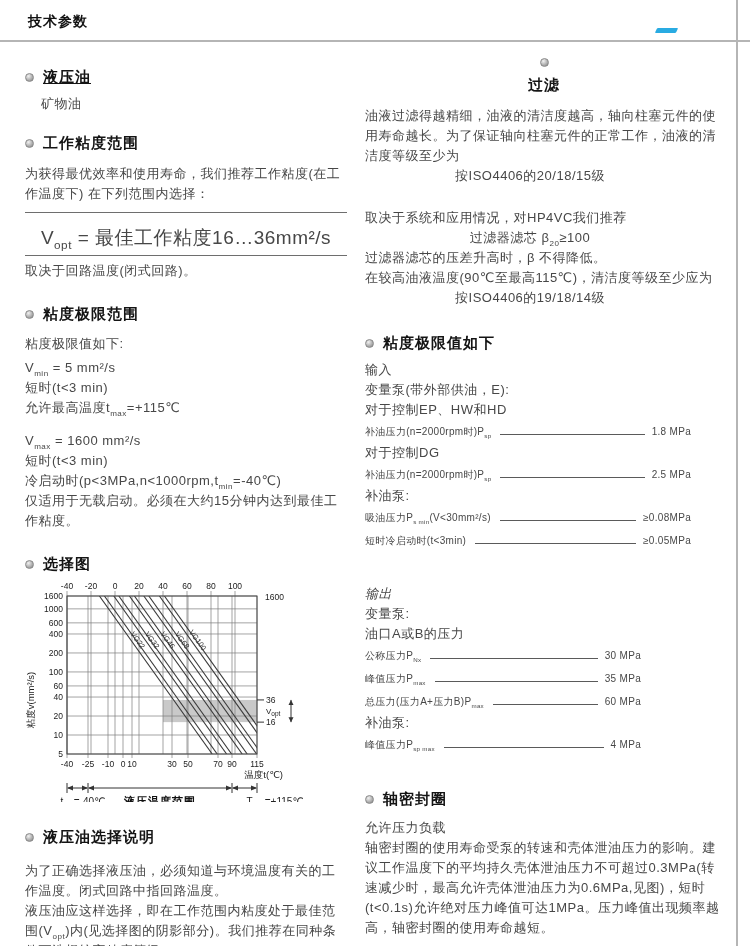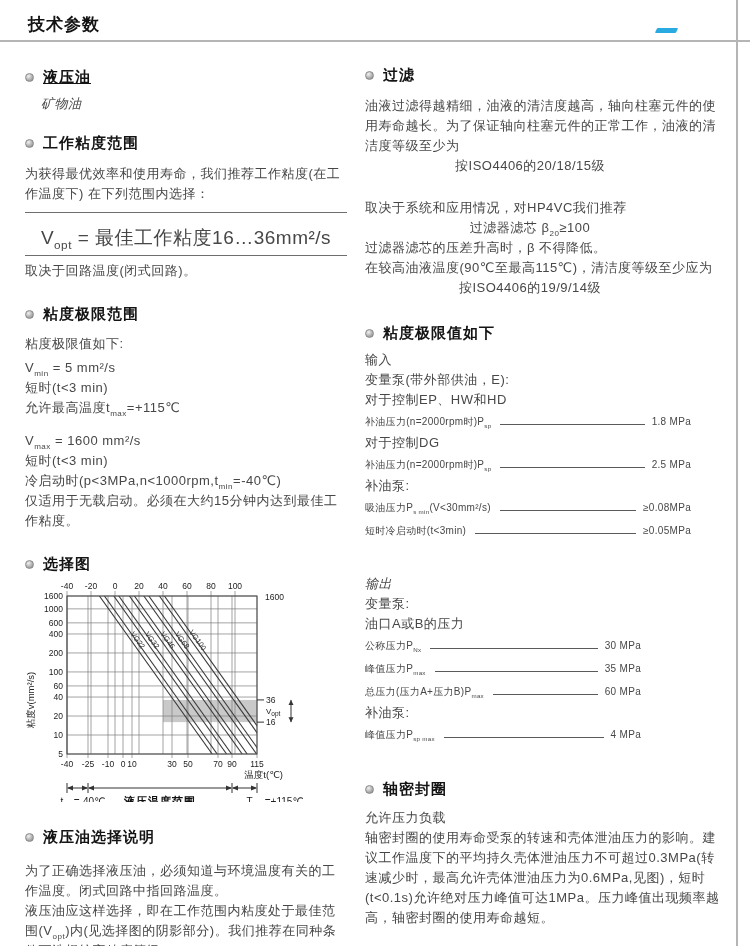--- a/index.html
+++ b/index.html
@@ -2,21 +2,21 @@
 <html><head>
 <meta charset="utf-8">
 <style>
   html,body{margin:0;padding:0;}
   body{
     width:750px;height:946px;background:#ffffff;position:relative;overflow:hidden;
     font-family:"Liberation Sans","DejaVu Sans",sans-serif;color:#474747;
   }
   .rule-h{position:absolute;top:40px;left:0;width:750px;height:2px;background:#b5b5b5;}
   .rule-v{position:absolute;top:0;left:736px;width:2px;height:946px;background:#b5b5b5;}
-  .header-title{position:absolute;top:13px;left:28px;font-size:17px;font-weight:bold;color:#121212;letter-spacing:1px;}
+  .header-title{position:absolute;top:13px;left:28px;font-size:14px;font-weight:bold;color:#121212;letter-spacing:1px;}
   .blue-dash{position:absolute;top:28px;left:656px;width:21px;height:5px;background:#29abe2;transform:skewX(-25deg);border-radius:1px;}
 
   .col-left{position:absolute;left:25px;top:58px;width:322px;}
   .col-right{position:absolute;left:365px;top:58px;width:358px;}
 
   .sec-head{display:flex;align-items:center;gap:9px;font-size:15px;font-weight:bold;color:#141414;letter-spacing:1px;}
   .bullet{width:9px;height:9px;border-radius:50%;flex:0 0 auto;
     background:radial-gradient(circle at 35% 30%, #f2f2f2 0%, #bdbdbd 45%, #7d7d7d 100%);
     border:1px solid #8a8a8a;box-sizing:border-box;}
   p,.line{font-size:13px;line-height:20px;letter-spacing:0.5px;margin:0;}
@@ -40,21 +40,21 @@
 <div class="blue-dash"></div>
 <div class="rule-h"></div>
 <div class="rule-v"></div>
 
 <div class="col-left">
 
   <div class="sec-head" style="margin-top:10px;text-decoration:underline;">
     <span class="bullet"></span>
     <span>液压油</span>
   </div>
-  <p style="margin:7px 0 0 16px;font-style:italic;">矿物油</p>
+  <p style="margin:7px 0 0 16px;">矿物油</p>
 
   <div class="sec-head" style="margin-top:20px;">
     <span class="bullet"></span>
     <span>工作粘度范围</span>
   </div>
   <p style="margin-top:11px;">为获得最优效率和使用寿命，我们推荐工作粘度(在工作温度下) 在下列范围内选择：</p>
   <div class="formula-box">V<sub>opt</sub> = 最佳工作粘度16…36mm²/s</div>
   <p style="margin-top:5px;">取决于回路温度(闭式回路)。</p>
 
   <div class="sec-head" style="margin-top:24px;">
@@ -206,31 +206,31 @@
     <span class="bullet"></span>
     <span>液压油选择说明</span>
   </div>
   <p style="margin-top:14px;">为了正确选择液压油，必须知道与环境温度有关的工作温度。闭式回路中指回路温度。</p>
   <p>液压油应这样选择，即在工作范围内粘度处于最佳范围(V<sub>opt</sub>)内(见选择图的阴影部分)。我们推荐在同种条件下选择较高粘度等级。</p>
 
 </div>
 
 <div class="col-right">
 
-  <div class="sec-head" style="margin-top:8px;">
+  <div class="sec-head" style="margin-top:0;flex-direction:column;">
     <span class="bullet"></span>
     <span>过滤</span>
   </div>
   <p style="margin-top:11px;">油液过滤得越精细，油液的清洁度越高，轴向柱塞元件的使用寿命越长。为了保证轴向柱塞元件的正常工作，油液的清洁度等级至少为</p>
   <p class="centered" style="width:330px;">按ISO4406的20/18/15级</p>
   <p style="margin-top:22px;">取决于系统和应用情况，对HP4VC我们推荐</p>
   <p class="centered" style="width:330px;">过滤器滤芯 β<sub>20</sub>≥100</p>
   <p>过滤器滤芯的压差升高时，β 不得降低。</p>
   <p>在较高油液温度(90℃至最高115℃)，清洁度等级至少应为</p>
-  <p class="centered" style="width:330px;">按ISO4406的19/9/14级</p>
+  <p class="centered" style="width:330px;">按ISO4406的19/18/14级</p>
 
   <div class="sec-head" style="margin-top:26px;">
     <span class="bullet"></span>
     <span>粘度极限值如下</span>
   </div>
   <div style="margin-top:7px;font-size:13px;line-height:23px;letter-spacing:0.4px;">
     <div class="line">输入</div>
     <div class="line">变量泵(带外部供油，E):</div>
     <div class="line">对于控制EP、HW和HD</div>
     <div class="prow w-in">

